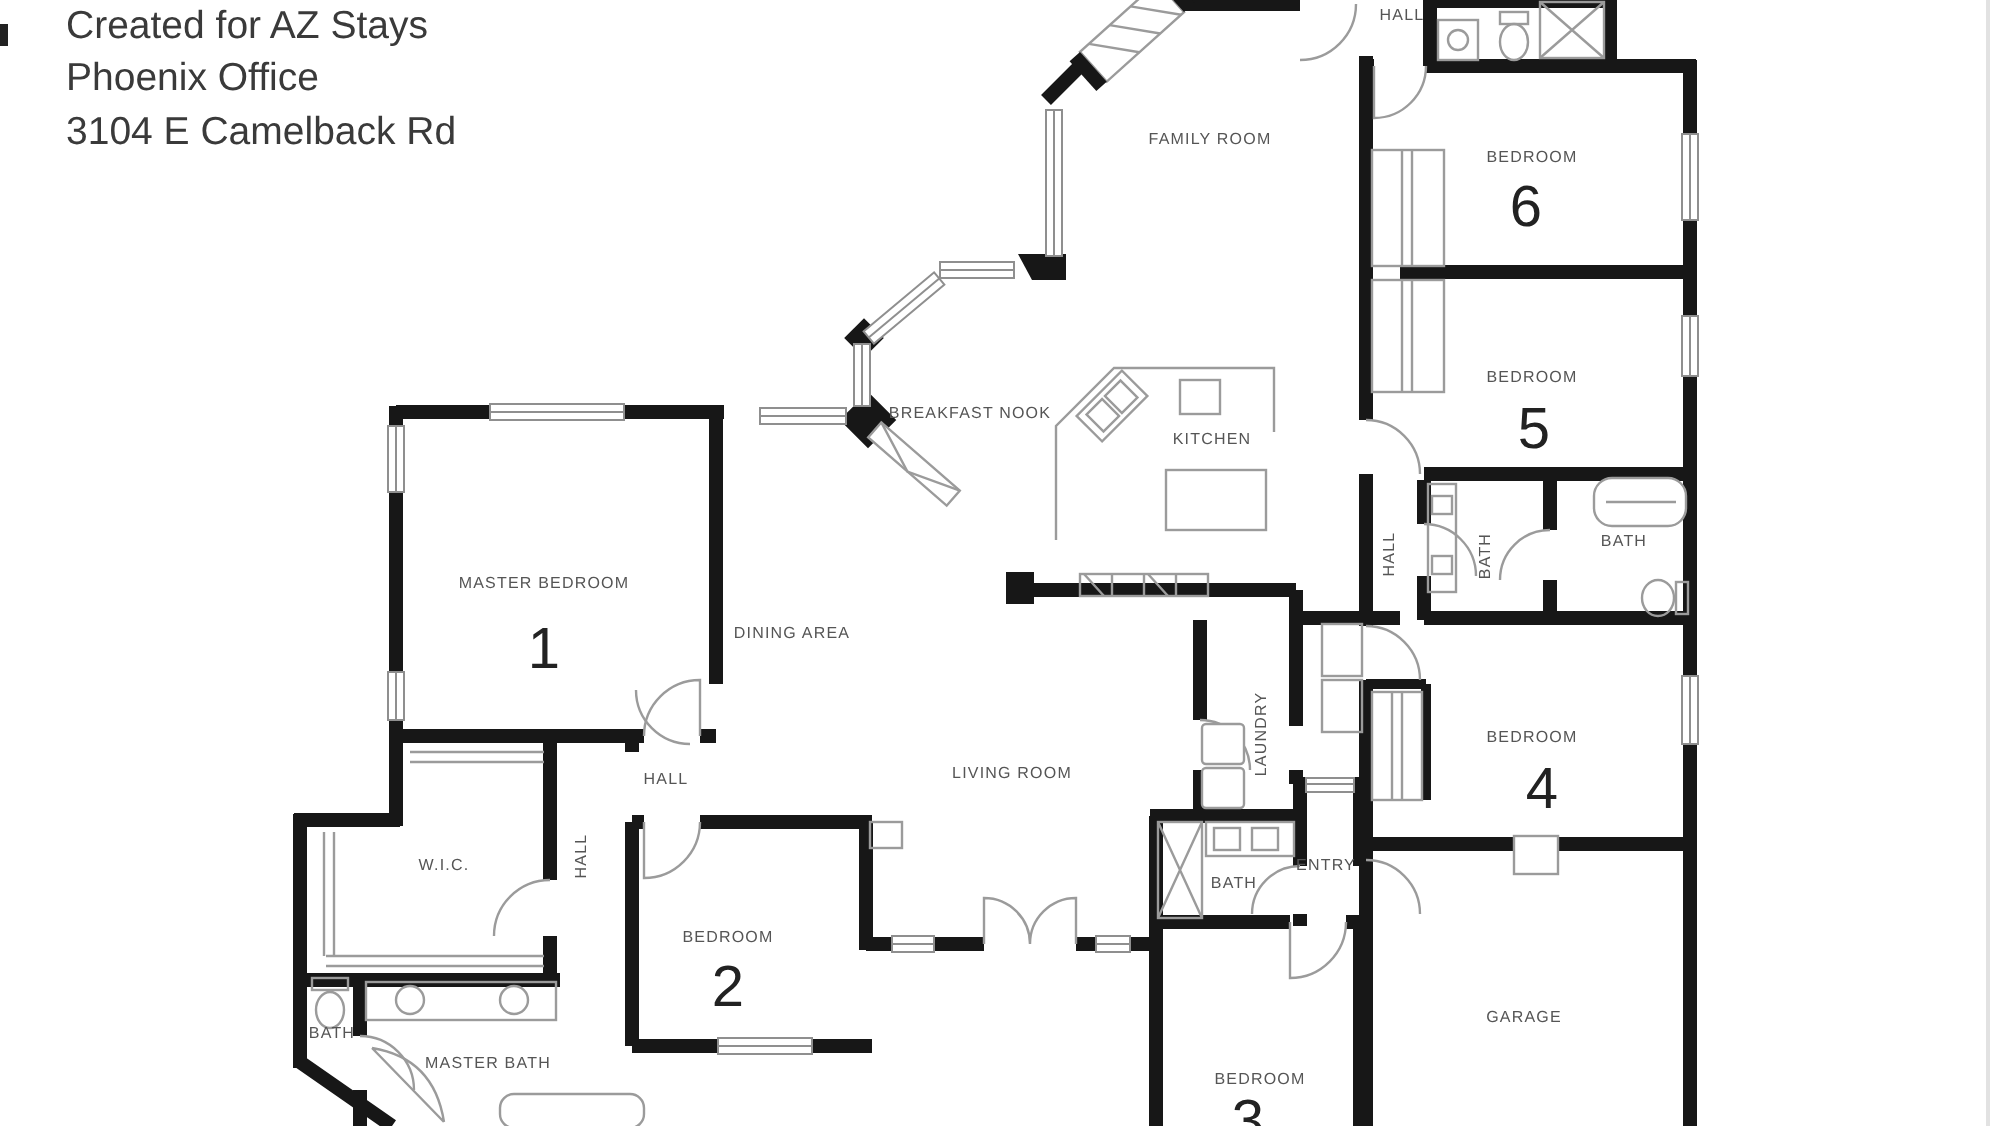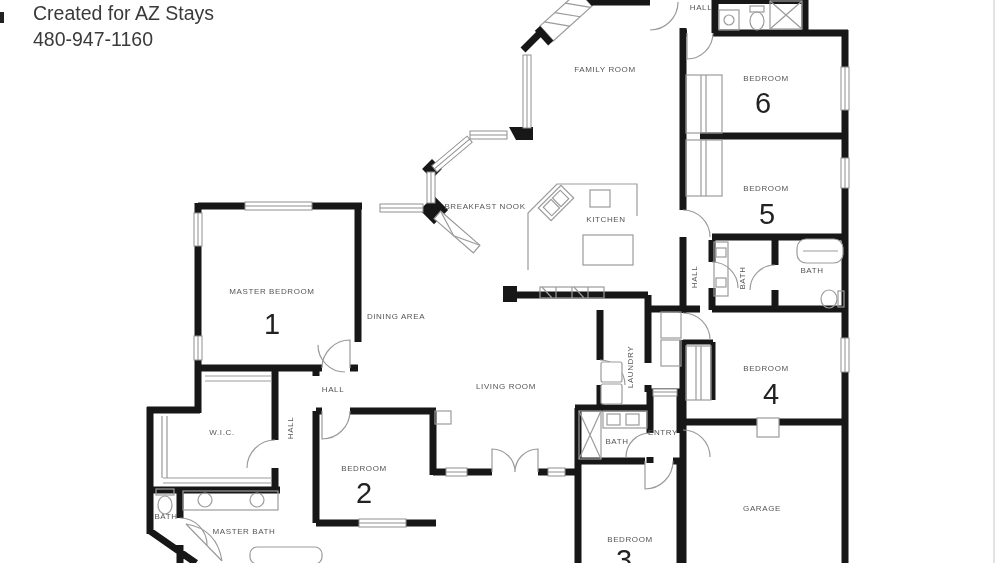--- a/index.html
+++ b/index.html
@@ -23,21 +23,22 @@
 </style>
 </head>
 <body>
 
 <div id="page">
 
   <div id="edge-tick"></div>
 
   <div id="addr">
     <div>Created for AZ Stays</div>
-    <div>480-947-1160</div>
+    <div>Phoenix Office</div>
+    <div>3104 E Camelback Rd</div>
   </div>
 
   <svg width="1000" height="563" viewBox="0 0 1000 563">
 
     <g>
       <path class="wall" d="M198 206 H245 M312 206 H362
         M198 203 V213 M198 246 V336 M198 360 V413
         M358 203 V342
         M198 368 H322 M350 368 H358
         M198 371 V410 M147 410 H200 M150 407 V534 M150 531 L196 563

